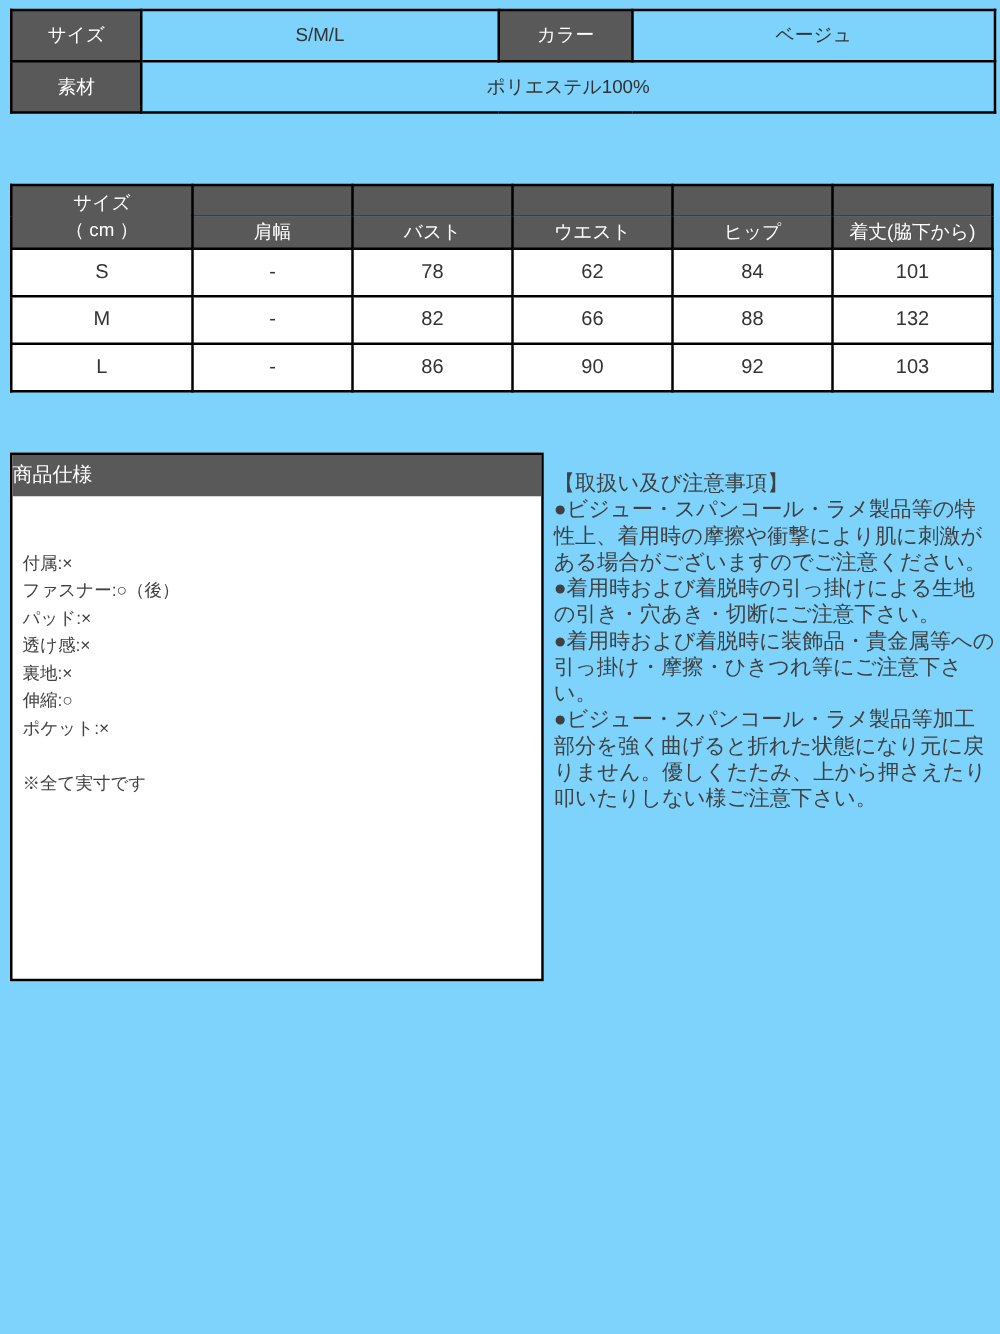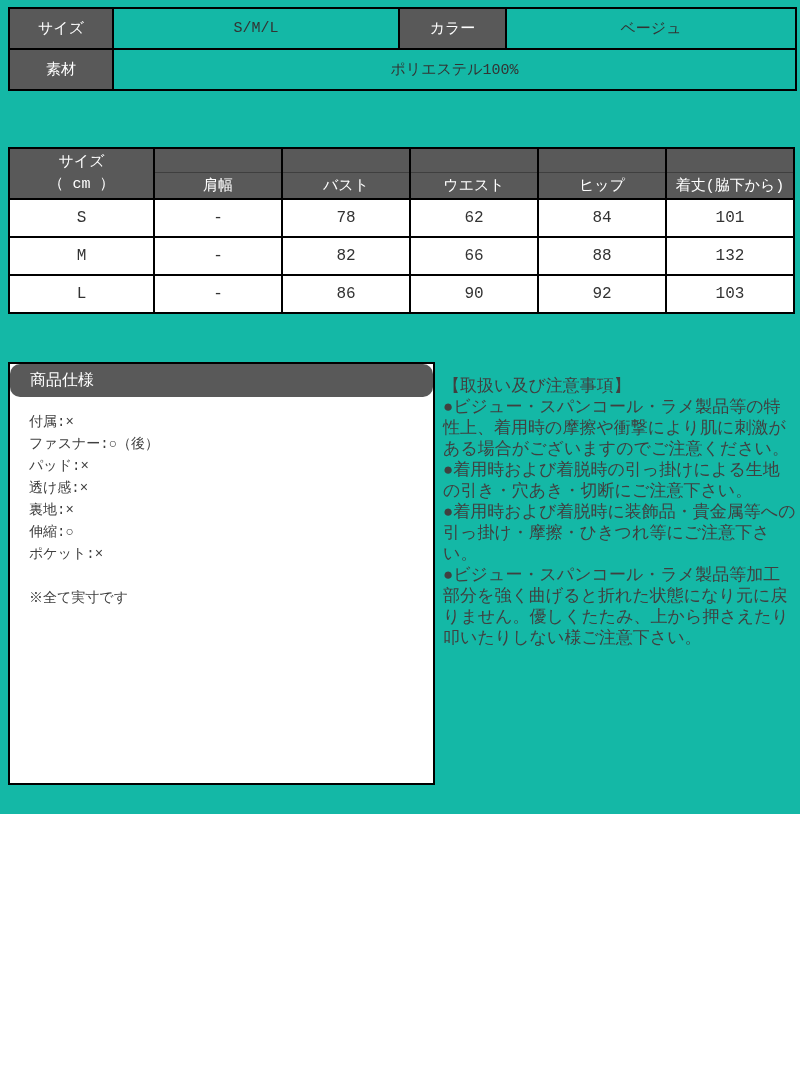--- a/index.html
+++ b/index.html
@@ -1,21 +1,21 @@
 <!DOCTYPE html>
 <html><head>
 <meta charset="utf-8">
 <style>
   html, body { margin: 0; padding: 0; background: #ffffff; }
   .page {
     position: relative;
     width: 800px;
-    height: 814px;
-    background: #14b8a6;
-    font-family: Liberation Mono, monospace;
+    height: 1067px;
+    background: #7dd3fc;
+    font-family: Liberation Sans, sans-serif;
     color: #404040;
   }
 
   
   table { border-collapse: collapse; table-layout: fixed; }
   .info-table {
     position: absolute;
     left: 8px; top: 7px;
     width: 787px;
   }
@@ -73,29 +73,28 @@
     height: 419px;
     border: 2px solid #000000;
     background: #ffffff;
   }
   .spec-box-header {
     height: 33px;
     background: #595959;
     color: #ffffff;
     display: flex;
     align-items: center;
-    padding-left: 20px;
     font-size: 16px;
-    border-radius: 10px;
   }
   .spec-box-body {
-    padding: 14px 0 0 19px;
+    padding: 14px 0 0 8px;
     font-size: 14px;
     line-height: 22px;
     color: #404040;
+    margin-top: 28px;
   }
   .spec-note { margin-top: 22px; }
 
   
   .notices {
     position: absolute;
     left: 443px; top: 376px;
     width: 353px;
     font-size: 17px;
     line-height: 21px;

